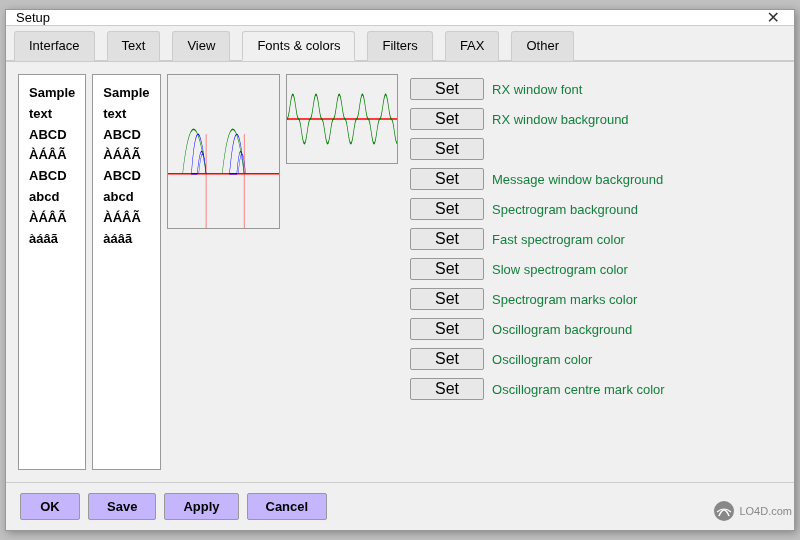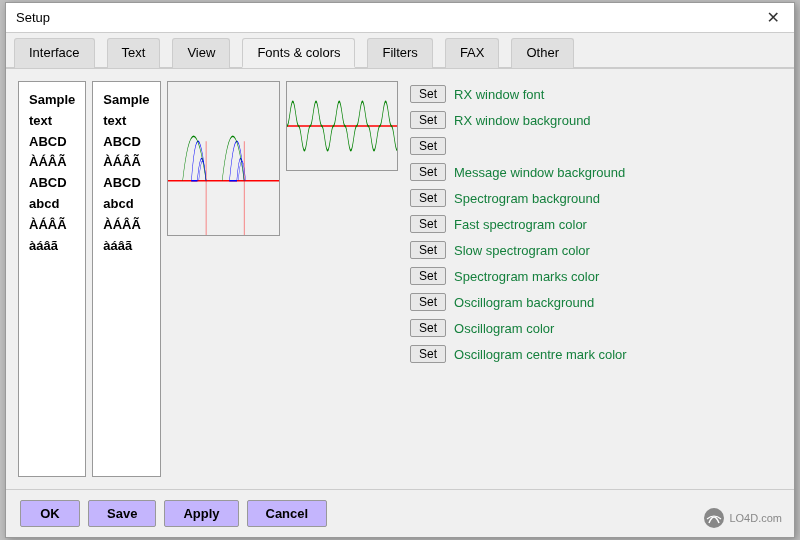--- a/index.html
+++ b/index.html
@@ -19,21 +19,21 @@
       border: 1px solid #999;
       box-shadow: 2px 2px 8px rgba(0,0,0,0.3);
     }
     .title-bar {
       background: #ffffff;
       border-bottom: 1px solid #ccc;
       display: flex;
       justify-content: space-between;
       align-items: center;
       padding: 6px 10px;
-      height: 30px;
+      height: 16px;
     }
     .title-bar-title {
       font-size: 13px;
       font-weight: normal;
     }
     .title-bar-close {
       cursor: pointer;
       font-size: 16px;
       color: #333;
       background: none;
@@ -109,22 +109,22 @@
       gap: 4px;
       padding-top: 2px;
     }
     .setting-row {
       display: flex;
       align-items: center;
       gap: 8px;
       padding: 2px 0;
     }
     .set-btn {
-      padding: 1px 8px;
-      font-size: 12px;
+      padding: 1px 24px;
+      font-size: 16px;
       border: 1px solid #999;
       background: #e8e8e8;
       cursor: pointer;
       min-width: 36px;
       border-radius: 2px;
     }
     .setting-label {
       font-size: 13px;
       color: #15803d;
       text-align: right;
@@ -276,21 +276,21 @@
         <span class="setting-label">Oscillogram centre mark color</span>
       </div>
     </div>
   </div>
 
   <div class="footer" style="position:relative;">
     <button class="footer-btn">OK</button>
     <button class="footer-btn">Save</button>
     <button class="footer-btn">Apply</button>
     <button class="footer-btn">Cancel</button>
-    <div style="position:absolute; right:12px; bottom:8px; display:flex; align-items:center; gap:4px;">
+    <div style="position:absolute; right:2px; bottom:8px; display:flex; align-items:center; gap:4px;">
       <svg class="watermark-icon" width="22" height="22" viewBox="0 0 22 22">
         <circle cx="11" cy="11" r="10" fill="#888"></circle>
         <path d="M 6,16 Q 11,4 16,16" fill="none" stroke="white" stroke-width="1.5"></path>
         <path d="M 4,12 Q 11,6 18,12" fill="none" stroke="white" stroke-width="1.2"></path>
       </svg>
       <span style="font-size:11px;color:#888;">LO4D.com</span>
     </div>
   </div>
 </div>
 

